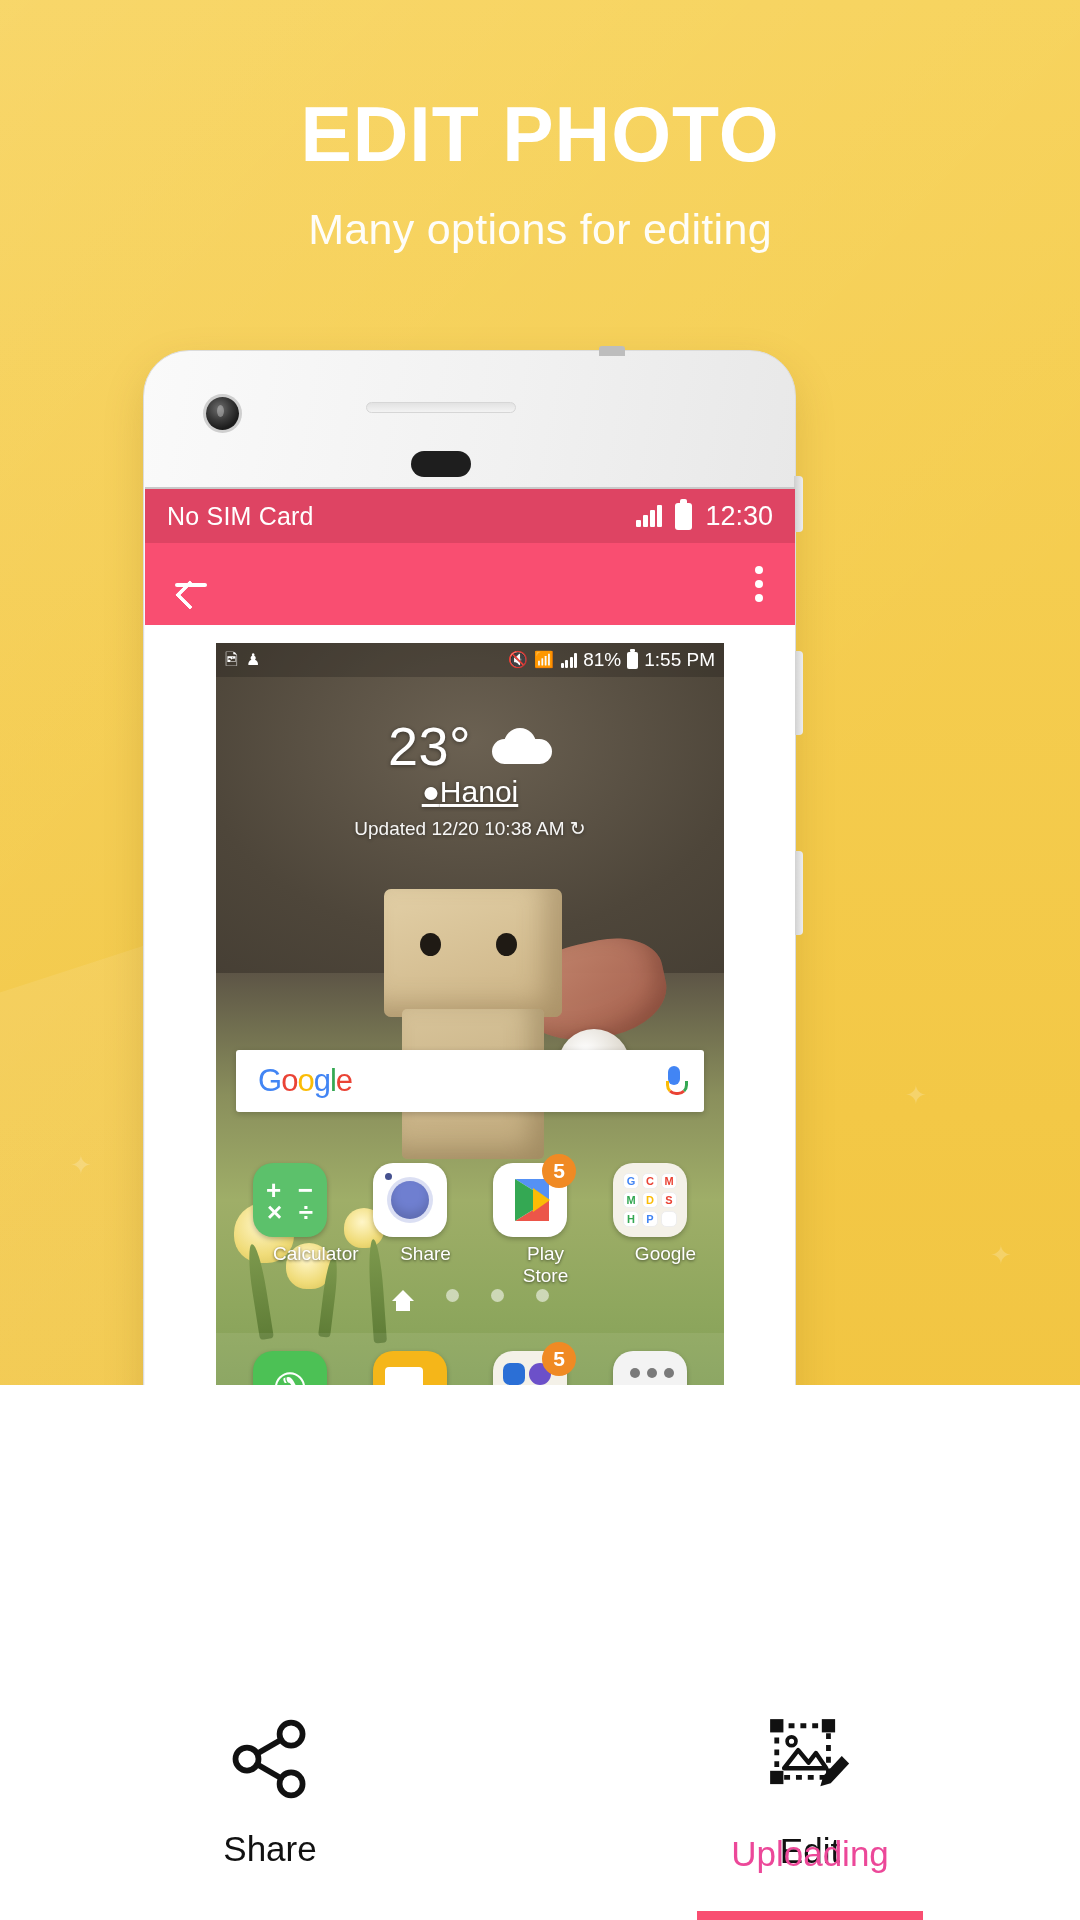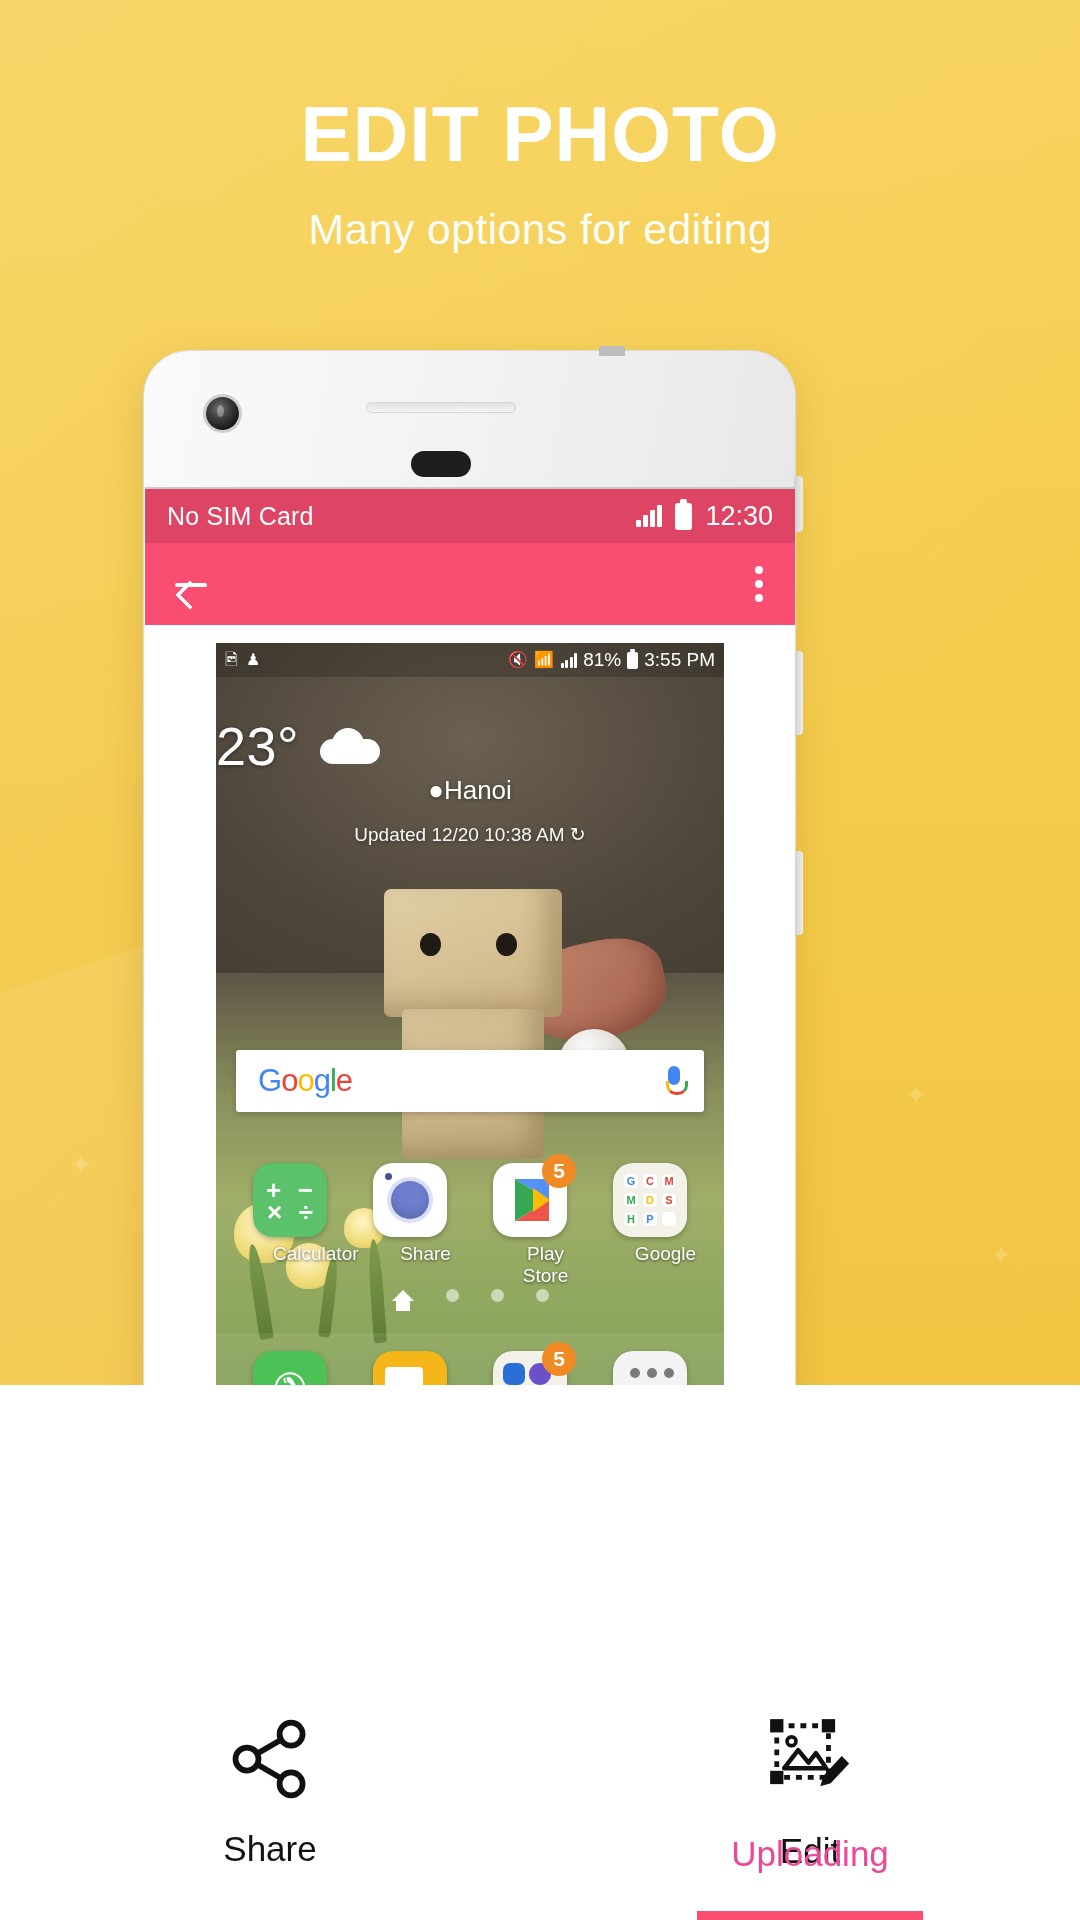--- a/index.html
+++ b/index.html
@@ -193,33 +193,33 @@
   .ip-sig i{ width:3px; background:#fff; border-radius:1px; display:block; }
   .ip-sig i:nth-child(1){height:5px}
   .ip-sig i:nth-child(2){height:8px}
   .ip-sig i:nth-child(3){height:11px}
   .ip-sig i:nth-child(4){height:15px}
 
   .weather{
     position:absolute; left:0; right:0; top:72px; text-align:center; color:#fff;
     text-shadow:0 1px 4px rgba(0,0,0,0.45);
   }
-  .w-temp-row{ display:flex; align-items:center; justify-content:flex-start; gap:21px; }
+  .w-temp-row{ display:flex; align-items:center; justify-content:center; gap:21px; }
   .w-temp{ font-size:54px; font-weight:300; letter-spacing:0.5px; }
   .w-cloud{ position:relative; width:60px; height:36px; }
   .w-cloud::before{
     content:""; position:absolute; left:0; bottom:0; width:60px; height:25px;
     background:#fff; border-radius:14px;
   }
   .w-cloud::after{
     content:""; position:absolute; left:12px; top:0; width:32px; height:32px;
     background:#fff; border-radius:50%;
   }
-  .w-city{ font-size:26px; font-weight:300; margin-top:-2px; }
-  .w-upd{ font-size:19px; margin-top:17px; opacity:0.95; }
+  .w-city{ font-size:30px; font-weight:300; margin-top:-2px;text-decoration:underline; }
+  .w-upd{ font-size:19px; margin-top:8px; opacity:0.95; }
 
   .gbar{
     position:absolute; left:20px; right:20px; top:407px; height:62px;
     background:#fff; border-radius:3px; display:flex; align-items:center;
     padding:0 22px; box-shadow:0 2px 6px rgba(0,0,0,0.2);
   }
   .glogo{ font-size:31px; font-weight:500; letter-spacing:-1px; }
   .glogo .b{color:#4285F4} .glogo .r{color:#EA4335} .glogo .y{color:#FBBC05} .glogo .g{color:#34A853}
   .mic{ margin-left:auto; width:16px; height:30px; position:relative; }
   .mic::before{
@@ -422,21 +422,21 @@
             <span class="mini-icon">🔇</span>
             <span class="mini-icon">📶</span>
             <span class="ip-sig">
                 <i></i>
                 <i></i>
                 <i></i>
                 <i></i>
               </span>
             <span>81%</span>
             <span class="ip-batt"></span>
-            <span>3:55 PM</span>
+            <span>1:55 PM</span>
           </div>
         </div>
 
         <div class="weather">
           <div class="w-temp-row">
             <span class="w-temp">23°</span>
             <span class="w-cloud"></span>
           </div>
           <div class="w-city">
             <span>●</span><span>Hanoi</span>

